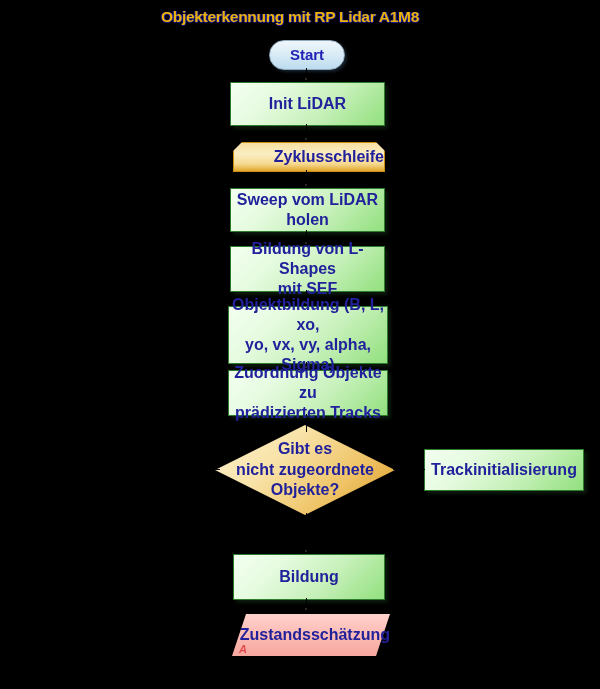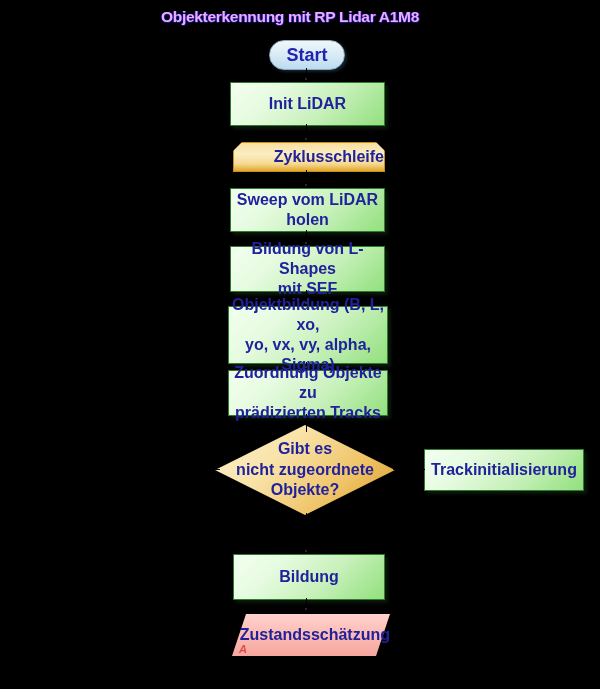--- a/index.html
+++ b/index.html
@@ -24,21 +24,21 @@
     background: #000000;
   }
 
   
   #chart-title {
     position: absolute;
     left: 0;
     top: 8px;
     width: 580px;
     text-align: center;
-    color: #f0abfc;
+    color: #eab308;
     font-size: 15.5px;
     font-weight: bold;
     letter-spacing: -0.3px;
     text-shadow: 1px 0 0 #1a1a9e, -1px 0 0 #0a0a78, 0 1px 0 #151590;
     white-space: nowrap;
   }
 
   
   .node-label {
     position: relative;
@@ -58,21 +58,21 @@
     display: flex;
     align-items: center;
     justify-content: center;
     border: 1px solid #8fa9bd;
     border-radius: 999px;
     background: linear-gradient(to bottom, #eff6fb 0%, #dbecf6 45%, #bcdcee 100%);
     box-shadow: 2px 2px 3px rgba(40,60,80,0.55);
   }
   .pill .node-label {
     color: #2222b4;
-    font-size: 18px;
+    font-size: 15px;
   }
 
   
   .proc {
     position: absolute;
     display: flex;
     align-items: center;
     justify-content: center;
     border: 1px solid #2e7d2e;
     background: linear-gradient(135deg, #f3fff0 0%, #e6fbe0 28%, #c6f0b9 62%, #92e07e 100%);

